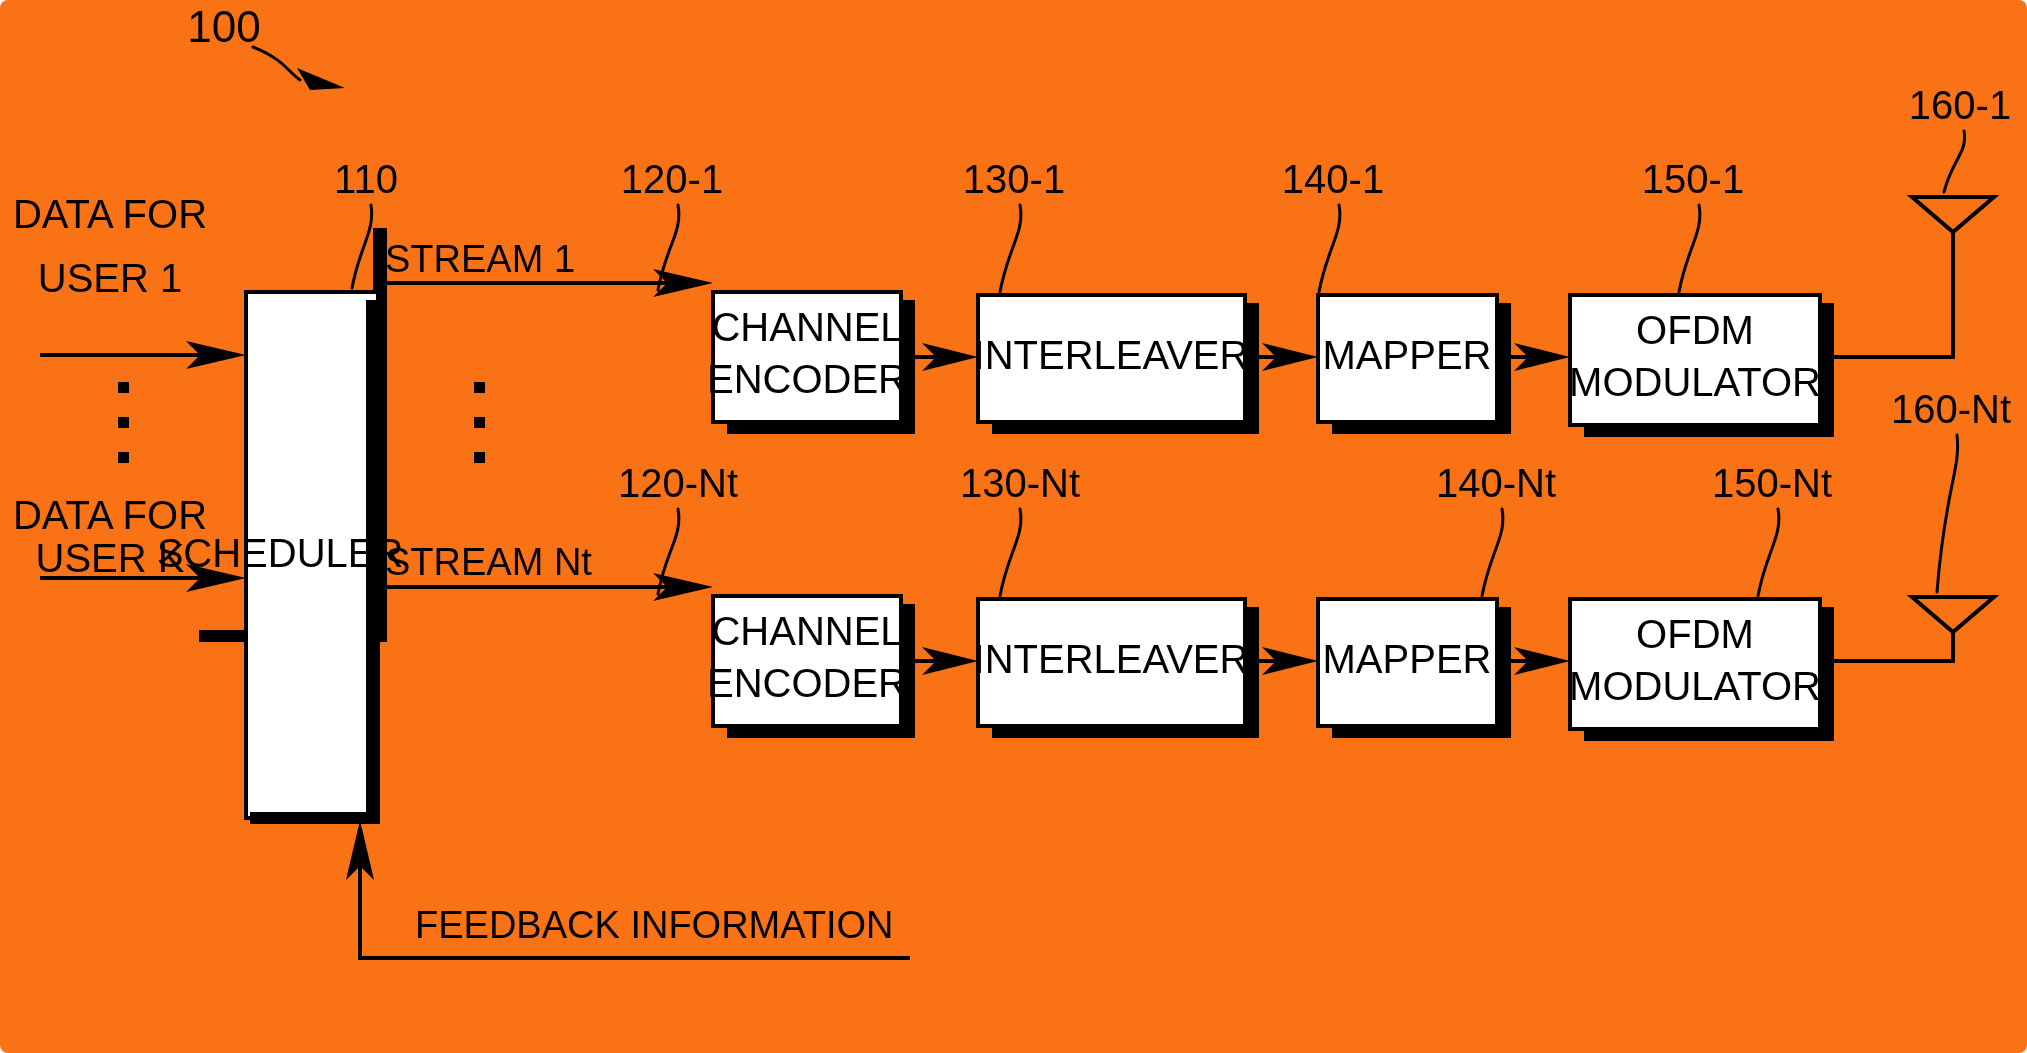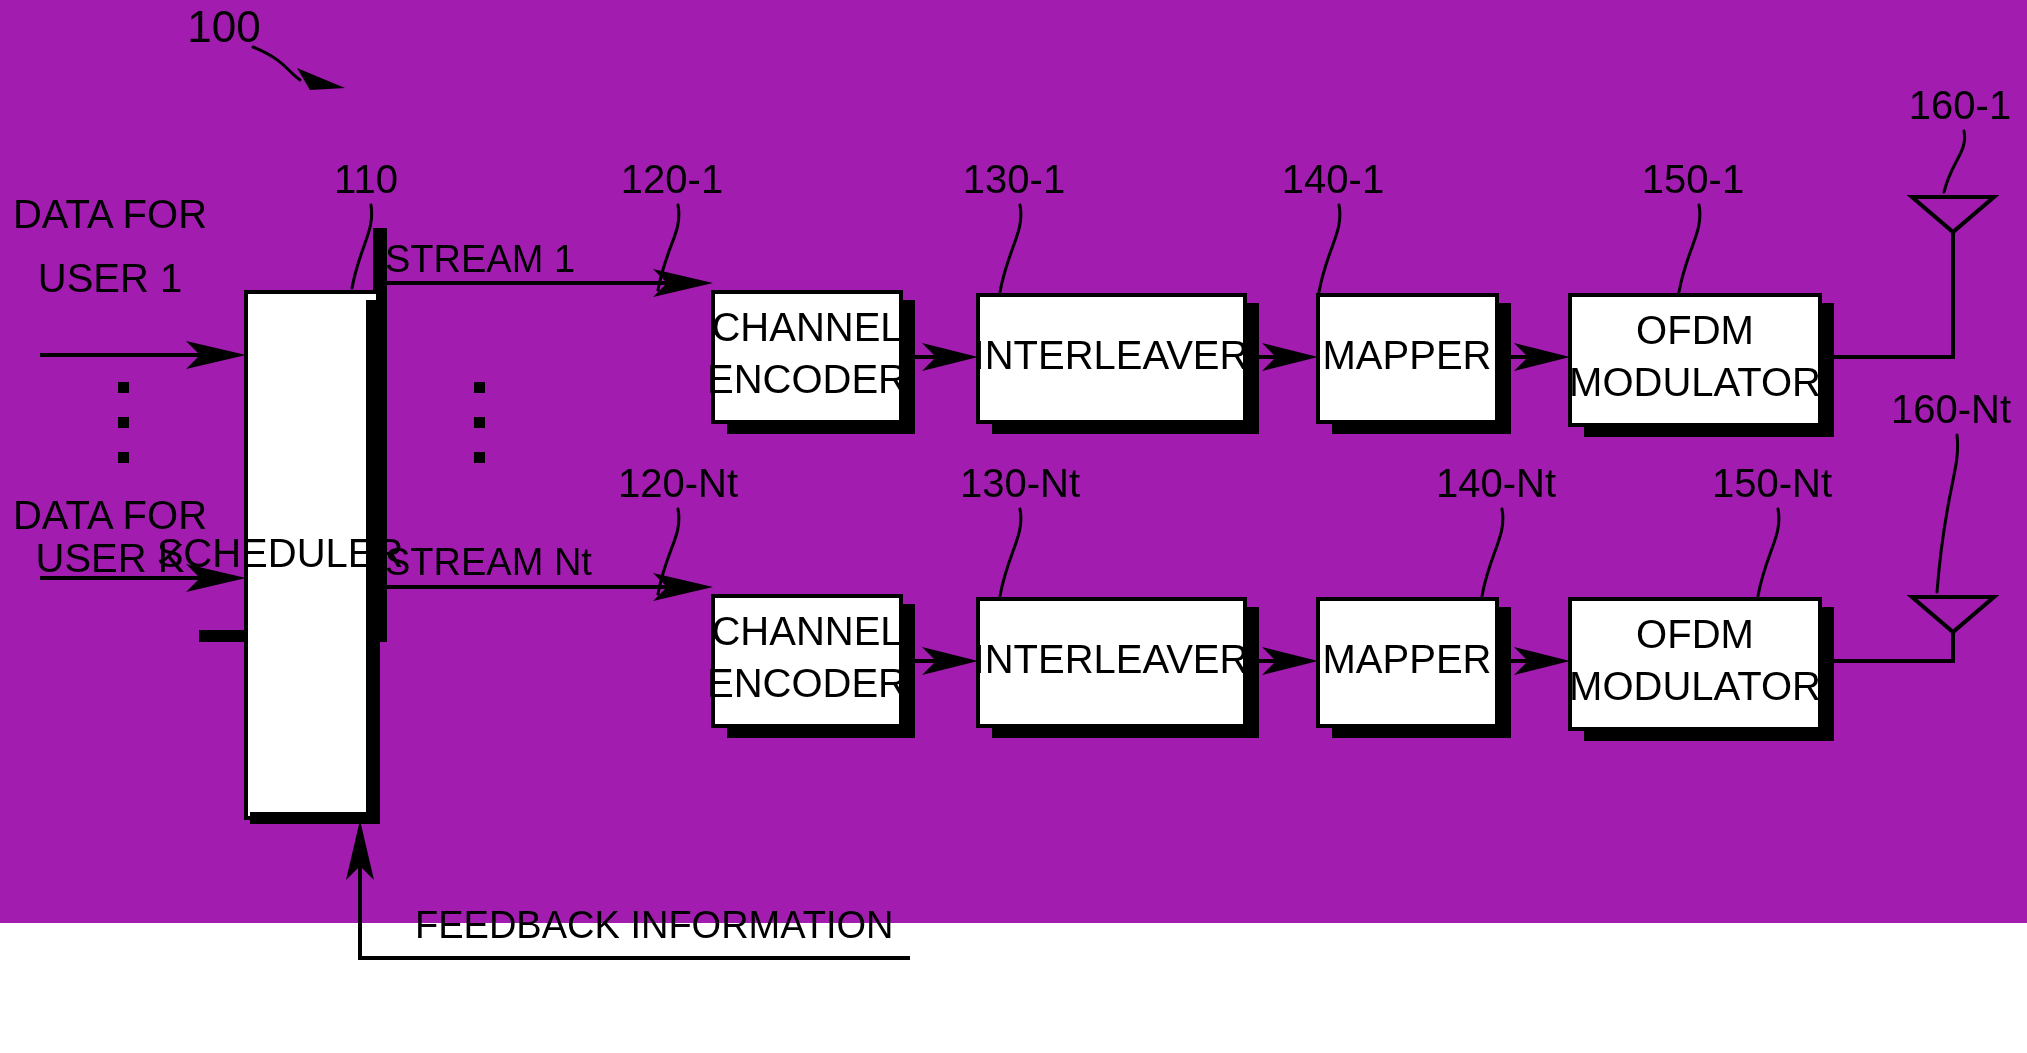--- a/index.html
+++ b/index.html
@@ -10,22 +10,23 @@
   }
   body {
     width: 2027px;
     height: 1053px;
     font-family: "Liberation Sans", sans-serif;
     overflow: hidden;
   }
   #figure-root {
     position: relative;
     width: 2027px;
-    height: 923px;
-    background: #a21caf;
+    height: 1053px;
+    background: #f97316;
+    border-radius: 8px;
   }
   svg#diagram {
     display: block;
     width: 2027px;
     height: 1053px;
   }
   .blk-face {
     fill: #ffffff;
     stroke: #000000;
     stroke-width: 4;

